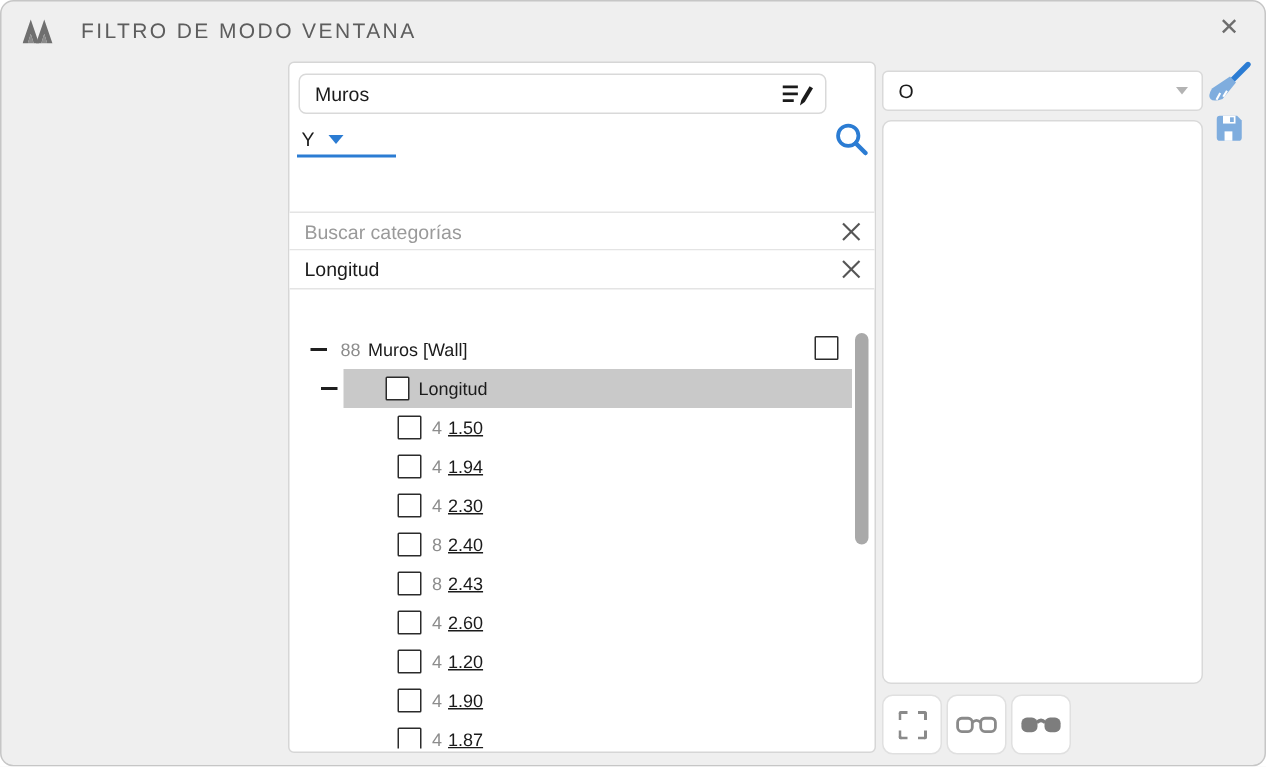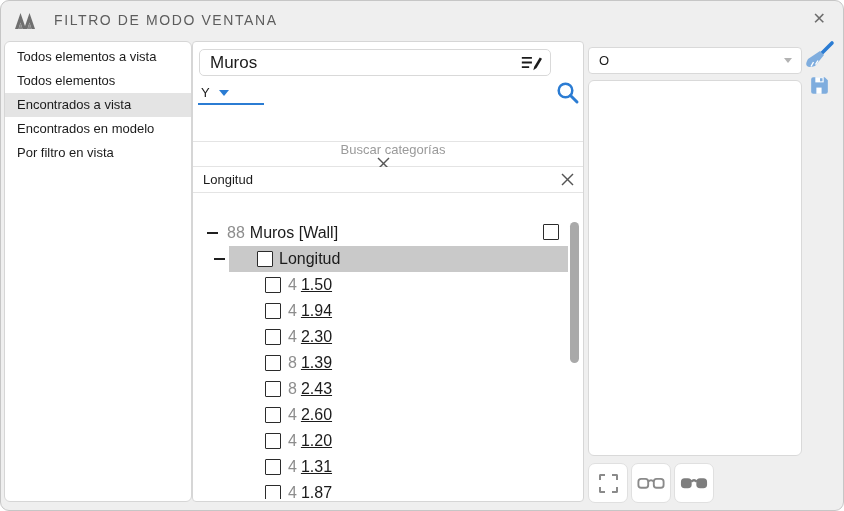--- a/index.html
+++ b/index.html
@@ -13,43 +13,43 @@
   
   .panel{position:absolute;background:#ffffff;border:1px solid #d6d6d6;box-sizing:border-box;}
   .left-panel{left:3px;top:40px;width:188px;height:461px;border-radius:6px;padding-top:3px;}
   .mid-panel{left:191px;top:40px;width:392px;height:461px;border-radius:4px;}
   
   .side-item{height:24px;line-height:24px;padding-left:12px;font-size:13px;color:#1b1b1b;white-space:nowrap;}
   .side-item.selected{background:#e4e4e4;}
   
   .inputbox{position:absolute;left:6px;width:352px;height:27px;border:1px solid #d9d9d9;border-radius:5px;
     box-sizing:border-box;display:flex;align-items:center;background:#fff;}
-  .inputbox .val{margin-left:10px;font-size:17px;color:#1b1b1b;flex:1;}
+  .inputbox .val{margin-left:10px;font-size:13px;color:#1b1b1b;flex:1;}
   .inputbox .editicon{margin-right:8px;display:flex;}
   .logic-row{position:absolute;left:8px;top:38px;height:24px;display:flex;align-items:center;}
   .logic-val{font-size:13px;color:#1b1b1b;}
   .caret-blue{width:0;height:0;border-left:5px solid transparent;border-right:5px solid transparent;
     border-top:6px solid #2b7cd3;margin-left:9px;margin-top:2px;}
   .logic-underline{position:absolute;left:5px;top:61px;width:66px;height:2px;background:#2b7cd3;}
   .searchbtn{position:absolute;left:360px;top:36px;width:28px;height:28px;display:flex;align-items:center;justify-content:center;}
   .flat-row{position:absolute;left:0;right:0;display:flex;align-items:center;box-sizing:border-box;background:#fff;}
-  .row-search{top:99px;height:26px;border-top:1px solid #e4e4e4;border-bottom:1px solid #e4e4e4;flex-direction:column;}
+  .row-search{top:99px;height:26px;border-top:1px solid #e4e4e4;border-bottom:1px solid #e4e4e4;}
   .row-param{top:125px;height:26px;border-bottom:1px solid #e4e4e4;}
   .row-dyn{top:151px;height:28px;border:1px solid #a9a9a9;}
   .flat-row .txt{margin-left:10px;font-size:13px;color:#1b1b1b;flex:1;}
   .flat-row .txt.placeholder{color:#9a9a9a;}
   .clear-x{margin-right:9px;display:flex;}
   .checkbox{display:inline-block;width:16px;height:16px;border:1.6px solid #2b2b2b;border-radius:1px;
     background:#fff;box-sizing:border-box;flex:none;}
   .row-dyn .checkbox{margin-left:7px;}
   .row-dyn .txt{margin-left:8px;}
   .collapse-ic{margin-right:8px;display:flex;}
   
   .tree{position:absolute;left:0;right:0;top:178px;bottom:2px;overflow:hidden;}
-  .trow{position:relative;height:26px;display:flex;align-items:center;font-size:16px;color:#1b1b1b;}
+  .trow{position:relative;height:26px;display:flex;align-items:center;font-size:12px;color:#1b1b1b;}
   .minus{display:inline-block;width:11px;height:2.5px;background:#1f1f1f;flex:none;}
   .cnt{color:#8d8d8d;}
   .trow.root .minus{margin-left:14px;}
   .trow.root .cnt{margin-left:9px;}
   .trow.root .lbl{margin-left:5px;}
   .trow.root .checkbox{position:absolute;right:24px;top:4px;}
   .trow.group .hl{position:absolute;left:36px;right:15px;top:0;bottom:0;background:#c9c9c9;}
   .trow.group .minus{margin-left:21px;position:relative;}
   .trow.group .checkbox{margin-left:32px;position:relative;background:#fff;}
   .trow.group .lbl{margin-left:6px;position:relative;}
@@ -84,27 +84,20 @@
         <polygon points="0,17 5.5,1 11,17 7.5,17 5.5,10.5 3.5,17" fill="#6f6f6f"></polygon>
         <polygon points="9,17 14.5,1 20,17 16.5,17 14.5,10.5 12.5,17" fill="#6f6f6f"></polygon>
         <polygon points="3.5,17 5.5,10.5 7.5,17" fill="#8a8a8a"></polygon>
         <polygon points="12.5,17 14.5,10.5 16.5,17" fill="#8a8a8a"></polygon>
       </svg>
     </span>
     <span class="title">FILTRO DE MODO VENTANA</span>
     <span class="close">✕</span>
   </div>
 
-  <div class="panel left-panel">
-    <div class="side-item">Todos elementos a vista</div>
-    <div class="side-item">Todos elementos</div>
-    <div class="side-item selected">Encontrados a vista</div>
-    <div class="side-item">Encontrados en modelo</div>
-    <div class="side-item">Por filtro en vista</div>
-  </div>
 
   <div class="panel mid-panel">
 
     <div class="inputbox" style="top:7px;">
       <span class="val">Muros</span>
       <span class="editicon">
         <svg width="22" height="19" viewBox="0 0 24 20">
           <line x1="2" y1="5" x2="13" y2="5" stroke="#1b1b1b" stroke-width="2"></line>
           <line x1="2" y1="10" x2="13" y2="10" stroke="#1b1b1b" stroke-width="2"></line>
           <line x1="2" y1="15" x2="10" y2="15" stroke="#1b1b1b" stroke-width="2"></line>
@@ -172,41 +165,41 @@
         <span class="v">1.94</span>
       </div>
       <div class="trow val">
         <span class="checkbox"></span>
         <span class="cnt">4</span>
         <span class="v">2.30</span>
       </div>
       <div class="trow val">
         <span class="checkbox"></span>
         <span class="cnt">8</span>
-        <span class="v">1.39</span>
+        <span class="v">2.40</span>
       </div>
       <div class="trow val">
         <span class="checkbox"></span>
         <span class="cnt">8</span>
         <span class="v">2.43</span>
       </div>
       <div class="trow val">
         <span class="checkbox"></span>
         <span class="cnt">4</span>
         <span class="v">2.60</span>
       </div>
       <div class="trow val">
         <span class="checkbox"></span>
         <span class="cnt">4</span>
         <span class="v">1.20</span>
       </div>
       <div class="trow val">
         <span class="checkbox"></span>
         <span class="cnt">4</span>
-        <span class="v">1.31</span>
+        <span class="v">1.90</span>
       </div>
       <div class="trow val">
         <span class="checkbox"></span>
         <span class="cnt">4</span>
         <span class="v">1.87</span>
       </div>
     </div>
     <div class="scroll-thumb"></div>
   </div>
 

